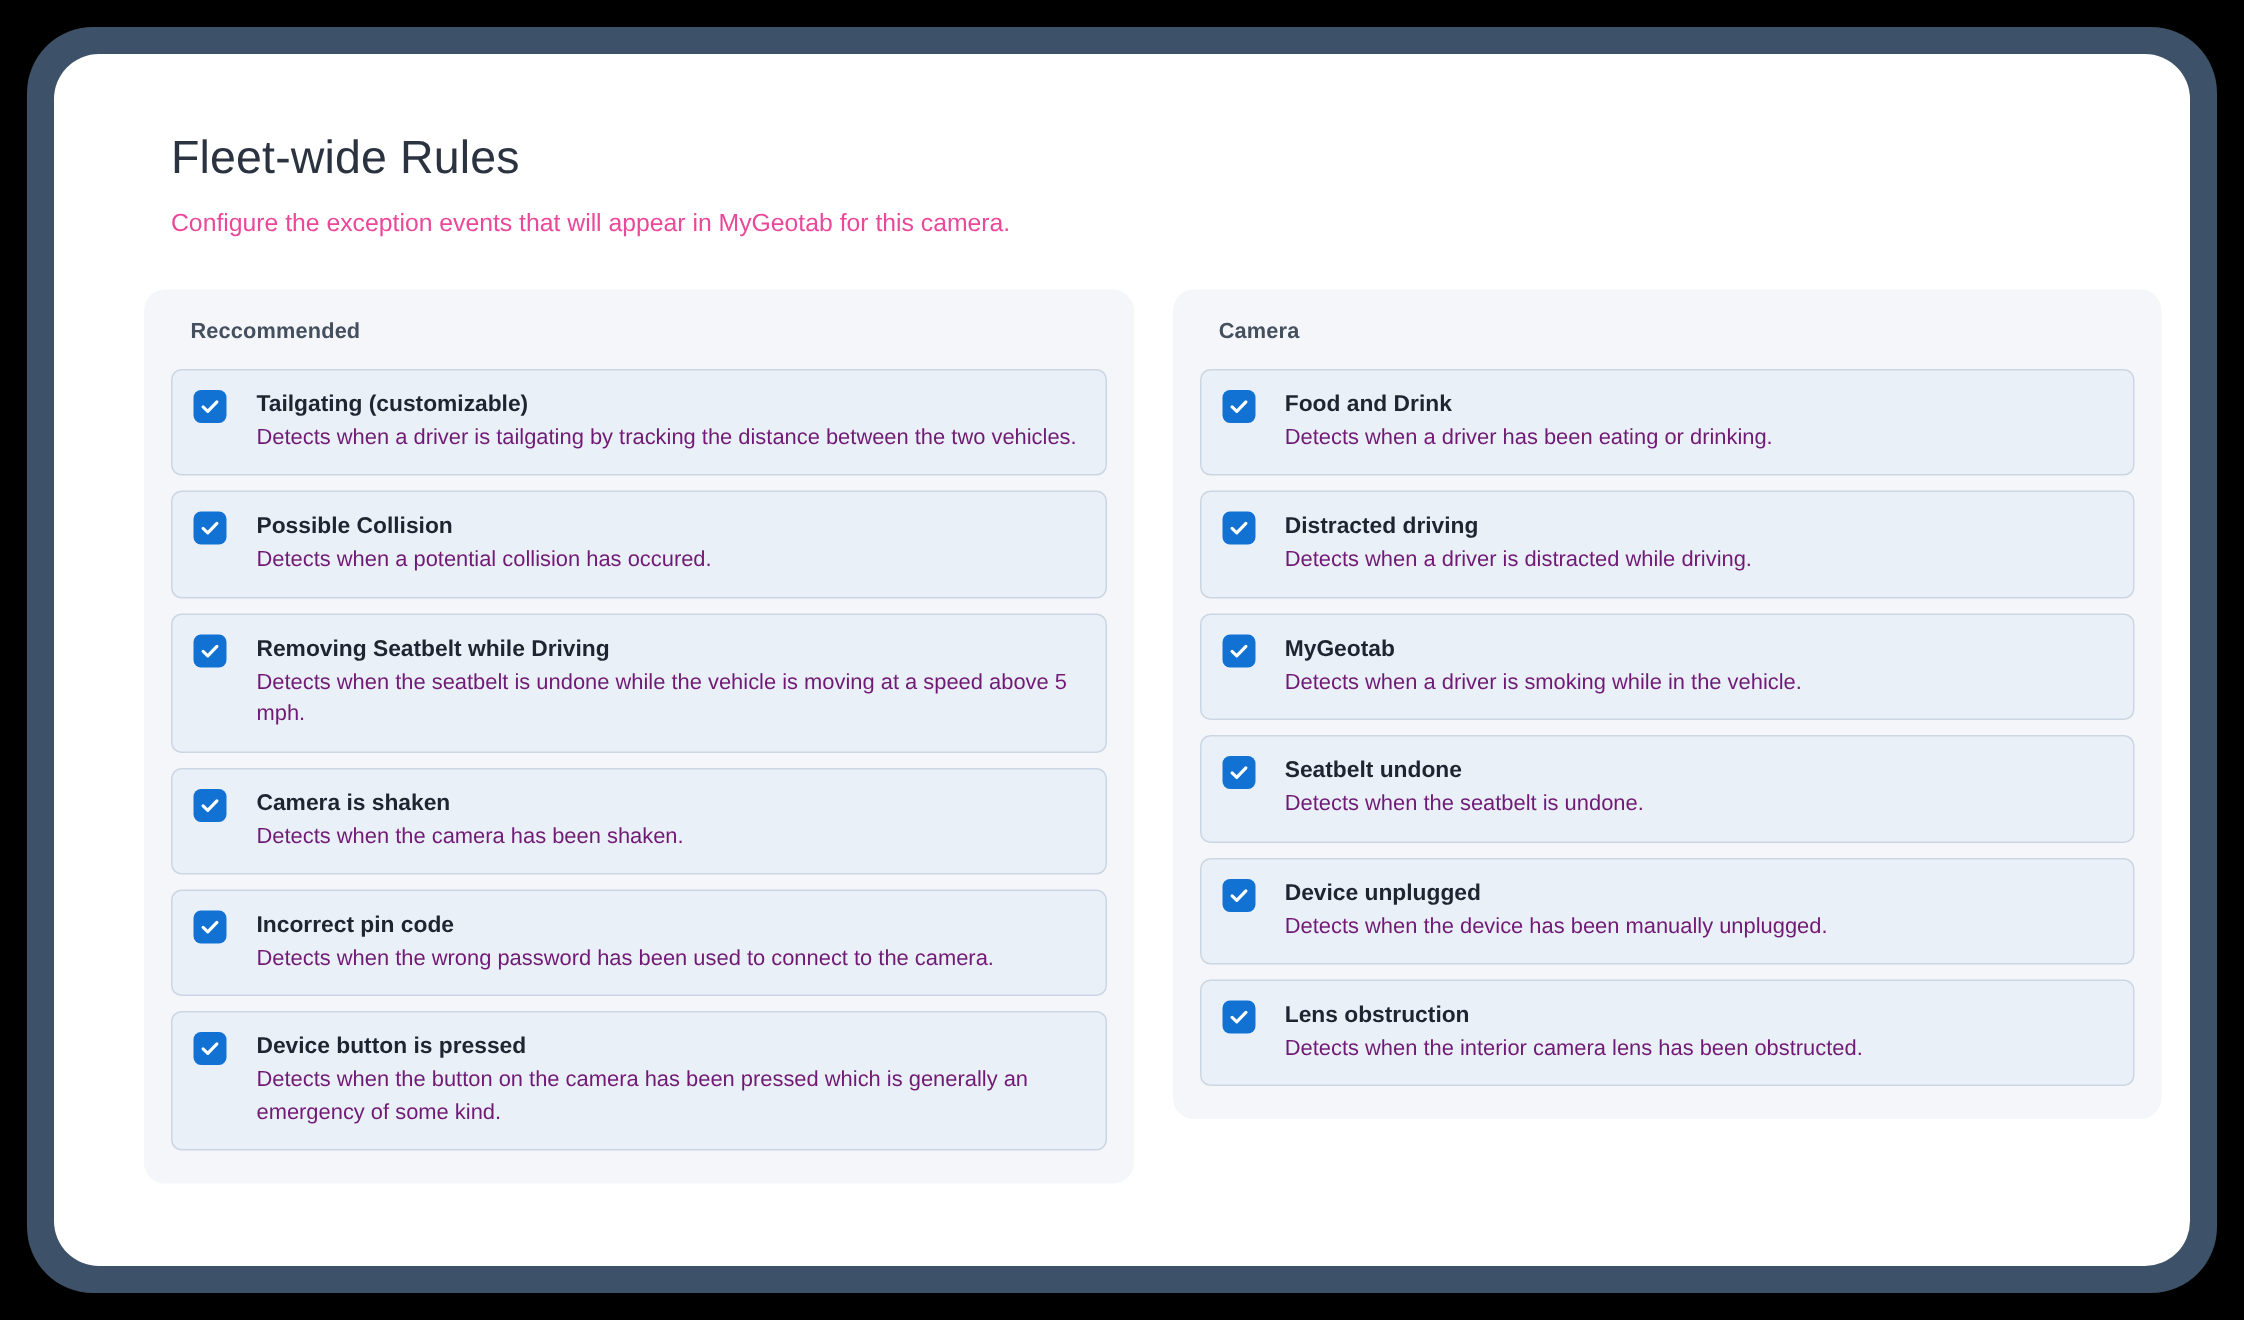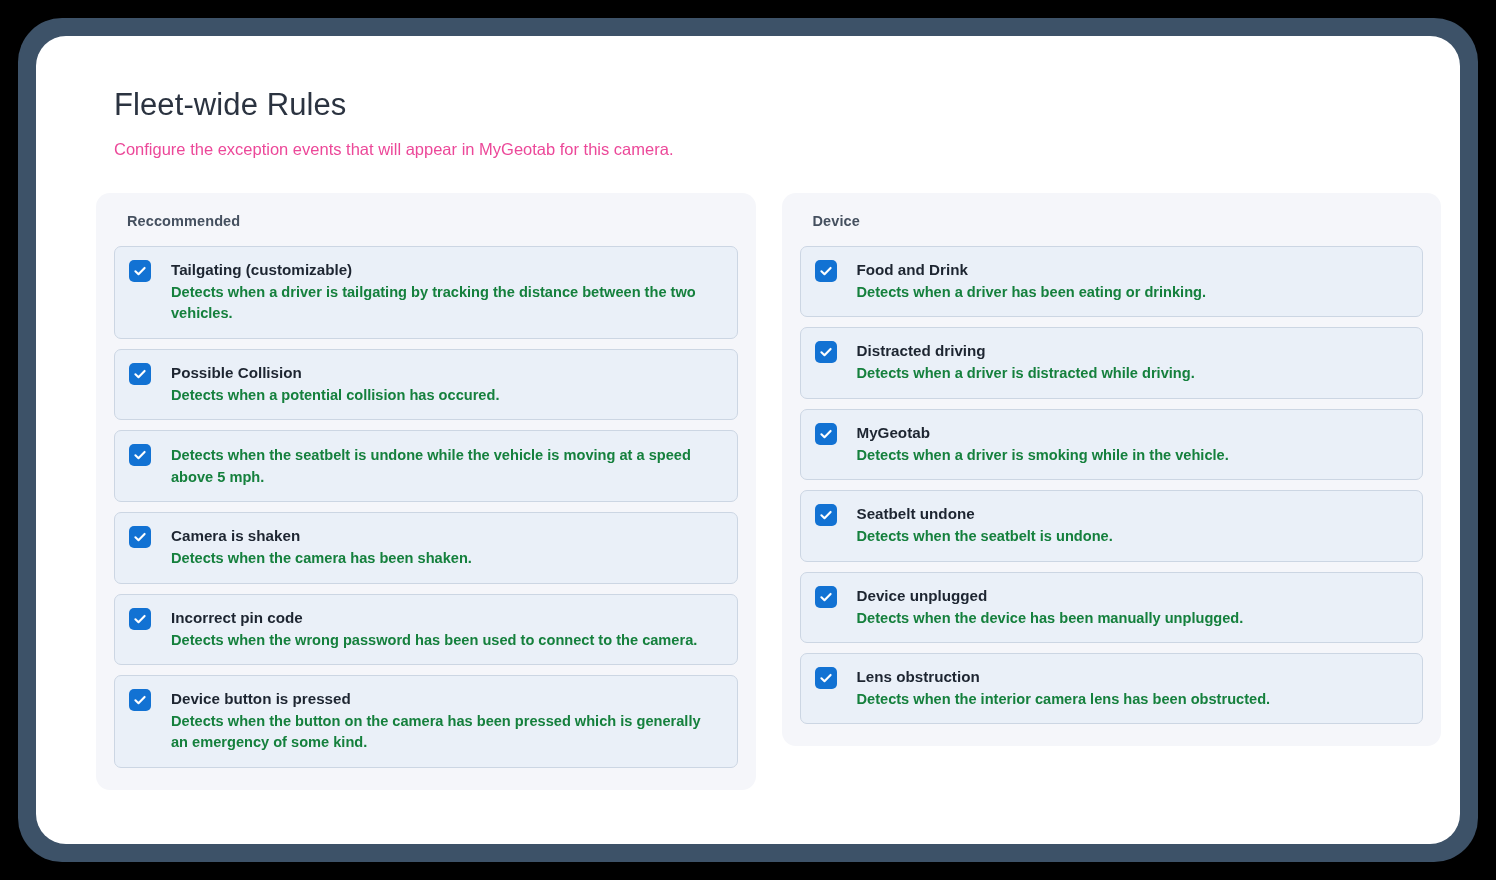--- a/index.html
+++ b/index.html
@@ -114,22 +114,22 @@
 
   .rule-label {
     font-size: 15.2px;
     font-weight: 700;
     color: #1d2531;
     line-height: 1.38;
   }
 
   .rule-desc {
     font-size: 14.6px;
-    font-weight: 700;
-    color: #15803d;
+    font-weight: 400;
+    color: #701a75;
     line-height: 1.47;
     margin-top: 1px;
   }
 </style>
 </head>
 <body>
 
 <div id="device-frame">
   <div id="app-window">
 
@@ -164,20 +164,21 @@
                 <div class="rule-desc">Detects when a potential collision has occured.</div>
               </div>
             </div>
             <div class="rule-item">
               <div class="rule-checkbox" role="checkbox" aria-checked="true">
                 <svg width="14" height="14" viewBox="0 0 14 14" aria-hidden="true">
                   <path d="M2.4 7.3 L5.5 10.2 L11.6 3.9" fill="none" stroke="#ffffff" stroke-width="2.1" stroke-linecap="round" stroke-linejoin="round"></path>
                 </svg>
               </div>
               <div class="rule-text">
+                <div class="rule-label">Removing Seatbelt while Driving</div>
                 <div class="rule-desc">Detects when the seatbelt is undone while the vehicle is moving at a speed above 5 mph.</div>
               </div>
             </div>
             <div class="rule-item">
               <div class="rule-checkbox" role="checkbox" aria-checked="true">
                 <svg width="14" height="14" viewBox="0 0 14 14" aria-hidden="true">
                   <path d="M2.4 7.3 L5.5 10.2 L11.6 3.9" fill="none" stroke="#ffffff" stroke-width="2.1" stroke-linecap="round" stroke-linejoin="round"></path>
                 </svg>
               </div>
               <div class="rule-text">
@@ -203,21 +204,21 @@
                 </svg>
               </div>
               <div class="rule-text">
                 <div class="rule-label">Device button is pressed</div>
                 <div class="rule-desc">Detects when the button on the camera has been pressed which is generally an emergency of some kind.</div>
               </div>
             </div>
           </div>
         </div>
         <div class="panel">
-          <div class="panel-title">Device</div>
+          <div class="panel-title">Camera</div>
           <div class="rule-list">
             <div class="rule-item">
               <div class="rule-checkbox" role="checkbox" aria-checked="true">
                 <svg width="14" height="14" viewBox="0 0 14 14" aria-hidden="true">
                   <path d="M2.4 7.3 L5.5 10.2 L11.6 3.9" fill="none" stroke="#ffffff" stroke-width="2.1" stroke-linecap="round" stroke-linejoin="round"></path>
                 </svg>
               </div>
               <div class="rule-text">
                 <div class="rule-label">Food and Drink</div>
                 <div class="rule-desc">Detects when a driver has been eating or drinking.</div>

